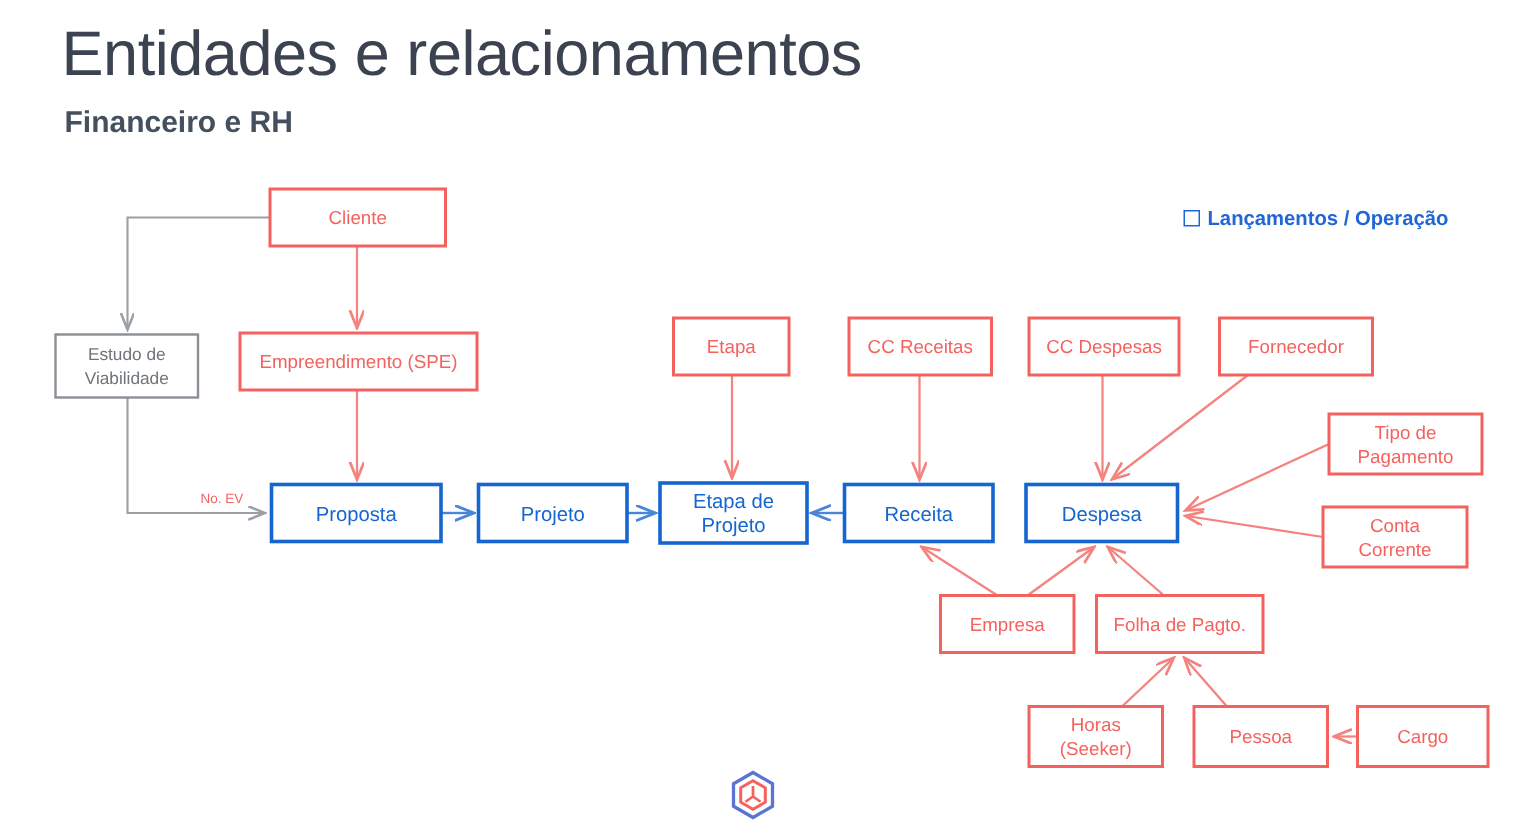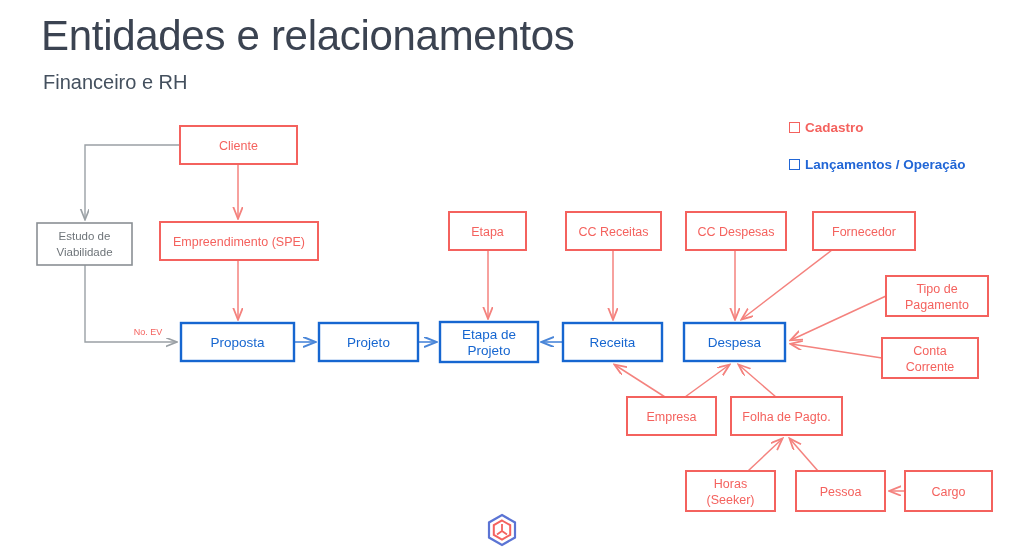--- a/index.html
+++ b/index.html
@@ -30,21 +30,21 @@
     color: #3b4351;
     letter-spacing: -0.3px;
     line-height: 1.05;
     white-space: nowrap;
   }
   .subtitle {
     position: absolute;
     left: 43px;
     top: 71px;
     font-size: 20px;
-    font-weight: 400;
+    font-weight: 700;
     color: #44505e;
     white-space: nowrap;
   }
   .legend {
     position: absolute;
     left: 789px;
     top: 118px;
     font-size: 13.5px;
     font-weight: bold;
     line-height: 19px;
@@ -130,24 +130,20 @@
 </style>
 </head>
 <body>
 
 <div id="slide">
 
   <div class="title">Entidades e relacionamentos</div>
   <div class="subtitle">Financeiro e RH</div>
 
   <div class="legend">
-    <div class="legend-row legend-cadastro">
-      <span class="legend-swatch"></span>
-      <span>Cadastro</span>
-    </div>
     <div class="legend-row legend-lancamentos">
       <span class="legend-swatch"></span>
       <span>Lançamentos / Operação</span>
     </div>
   </div>
 
   <svg class="diagram" viewBox="0 0 1024 559">
     <defs>
       <marker id="arrow-red" markerWidth="9" markerHeight="9" refX="7.5" refY="3.2" orient="auto" markerUnits="strokeWidth">
         <path d="M0,0 L8,3.2 L0,6.4" fill="none" stroke="#f4827e" stroke-width="1.2"></path>

